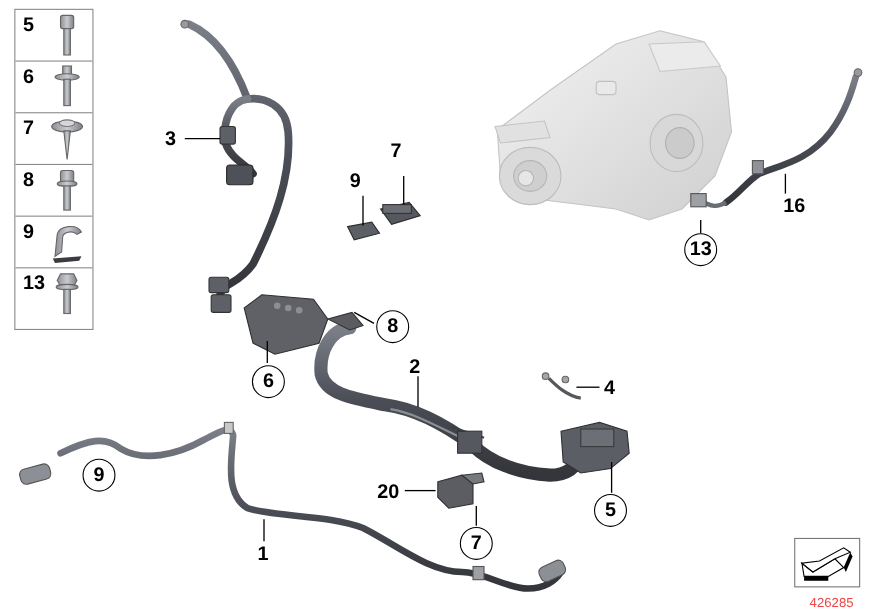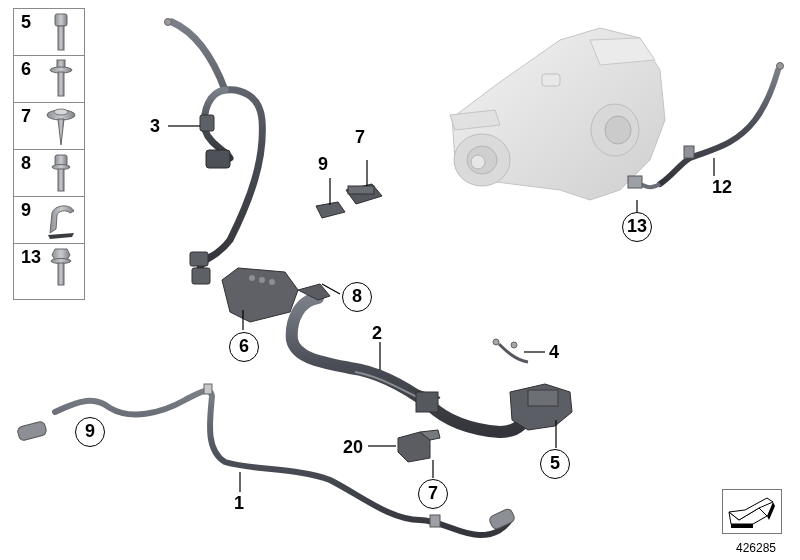--- a/index.html
+++ b/index.html
@@ -14,21 +14,21 @@
   .legend-num { position:absolute; left:7px; top:3px; font-weight:bold;
                 font-size:18px; color:#000; }
   .legend-glyph { position:absolute; right:6px; top:2px; width:34px; height:42px; }
   .callout { position:absolute; font-weight:bold; font-size:18px; color:#000;
              line-height:18px; }
   .circled { position:absolute; width:30px; height:30px; border:1.5px solid #000;
              border-radius:50%; box-sizing:border-box; text-align:center;
              font-weight:bold; font-size:18px; line-height:27px; color:#000; background:#fff; }
   .ref-frame { position:absolute; left:722px; top:489px; width:60px; height:45px;
                border:1px solid #777; box-sizing:border-box; background:#fff; }
-  .ref-num { position:absolute; left:736px; top:541px; font-size:12px; color:#000000; }
+  .ref-num { position:absolute; left:736px; top:541px; font-size:12px; color:#ef4444; }
 </style>
 </head>
 <body>
 
 <div class="stage">
 
   <svg width="800" height="560" style="position:absolute;left:0;top:0">
     <defs>
       <linearGradient id="cab" x1="0" y1="0" x2="0" y2="1">
         <stop offset="0" stop-color="#7b7f88"></stop>
@@ -181,21 +181,21 @@
         <path d="M11,3 L23,3 L26,9 L23,14 L11,14 L8,9 Z" fill="url(#bolt)" stroke="#666"></path>
         <ellipse cx="17" cy="15" rx="10" ry="2.5" fill="url(#bolt)" stroke="#666"></ellipse>
         <rect x="14" y="17" width="6" height="22" fill="url(#bolt)" stroke="#666"></rect>
       </svg>
     </div>
   </div>
 
   <span class="callout" style="left:150px;top:117px">3</span>
   <span class="callout" style="left:318px;top:155px">9</span>
   <span class="callout" style="left:355px;top:128px">7</span>
-  <span class="callout" style="left:712px;top:178px">12</span>
+  <span class="callout" style="left:712px;top:178px">16</span>
   <span class="circled" style="left:622px;top:212px">13</span>
   <span class="circled" style="left:342px;top:282px">8</span>
   <span class="circled" style="left:229px;top:332px">6</span>
   <span class="callout" style="left:372px;top:324px">2</span>
   <span class="callout" style="left:549px;top:343px">4</span>
   <span class="circled" style="left:75px;top:417px">9</span>
   <span class="circled" style="left:540px;top:449px">5</span>
   <span class="callout" style="left:343px;top:438px">20</span>
   <span class="circled" style="left:418px;top:479px">7</span>
   <span class="callout" style="left:234px;top:494px">1</span>

